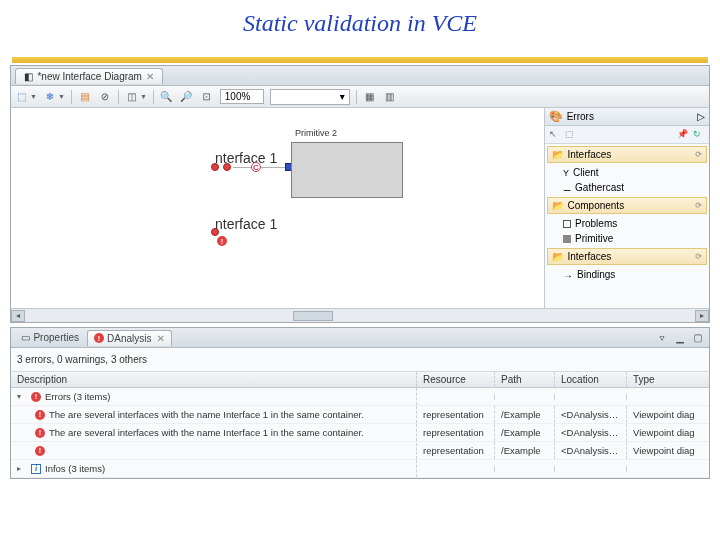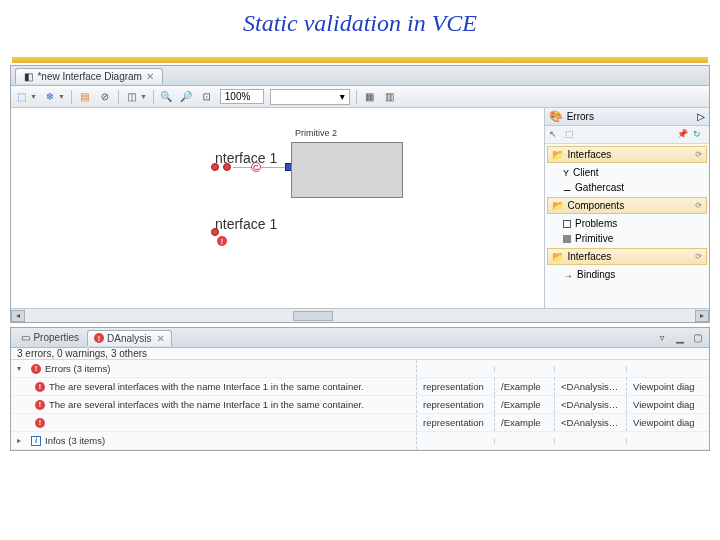--- a/index.html
+++ b/index.html
@@ -49,21 +49,21 @@
   .bullet-black { width: 6px; height: 6px; background: #000; border-radius: 50%; display: inline-block; }
   .bullet-server { font-size: 9px; }
   .square-empty { width: 8px; height: 8px; border: 1px solid #555; display: inline-block; }
   .square-fill { width: 8px; height: 8px; background: #888; display: inline-block; }
   .bottom-panel { border: 1px solid #a0a8b0; margin: 4px 10px 0; background: #f8fafb; }
   .bp-tabs { display: flex; align-items: center; height: 20px; background: linear-gradient(#e8ecf0, #d4dce4); border-bottom: 1px solid #b0b8c0; padding: 0 4px; gap: 2px; }
   .bp-tab { display: flex; align-items: center; gap: 3px; padding: 2px 6px; font-size: 10px; color: #444; cursor: pointer; }
   .bp-tab.active { background: linear-gradient(#fdfdfd, #e8ecf0); border: 1px solid #a8b0b8; border-bottom: none; border-radius: 3px 3px 0 0; }
   .bp-tab .close { color: #888; font-size: 10px; margin-left: 2px; }
   .bp-right-icons { margin-left: auto; display: flex; gap: 4px; }
-  .bp-summary { padding: 0 6px; font-size: 10px; color: #333; border-bottom: 1px solid #d0d8e0; }
+  .bp-summary { padding: 6px 6px; font-size: 10px; color: #333; border-bottom: 1px solid #d0d8e0; }
   .bp-head { display: flex; background: linear-gradient(#f4f6f8, #e4e8ec); border-bottom: 1px solid #c0c8d0; }
   .col { padding: 2px 6px; font-size: 10px; color: #333; border-right: 1px dashed #c8d0d8; overflow: hidden; white-space: nowrap; text-overflow: ellipsis; }
   .col.desc { flex: 1; min-width: 0; }
   .col.res { width: 78px; }
   .col.path { width: 60px; }
   .col.loc { width: 72px; }
   .col.type { width: 82px; border-right: none; }
   .bp-row { display: flex; border-bottom: 1px solid #eceff2; align-items: center; }
   .bp-row .col { padding: 3px 6px; font-size: 9.5px; }
   .bp-row .col.desc { display: flex; align-items: center; gap: 4px; }
@@ -210,20 +210,27 @@
       <span>DAnalysis</span>
       <span class="close">✕</span>
     </div>
     <div class="bp-right-icons">
       <span class="tb-icon">▿</span>
       <span class="tb-icon">▁</span>
       <span class="tb-icon">▢</span>
     </div>
   </div>
   <div class="bp-summary">3 errors, 0 warnings, 3 others</div>
+  <div class="bp-head">
+    <div class="col desc">Description</div>
+    <div class="col res">Resource</div>
+    <div class="col path">Path</div>
+    <div class="col loc">Location</div>
+    <div class="col type">Type</div>
+  </div>
   <div id="problems-body">
       <div class="bp-row">
         <div class="col desc">
           <span class="expander">▾</span>
           <span class="err-icon">!</span>
           <span>Errors (3 items)</span>
         </div>
         <div class="col res"></div>
         <div class="col path"></div>
         <div class="col loc"></div>

